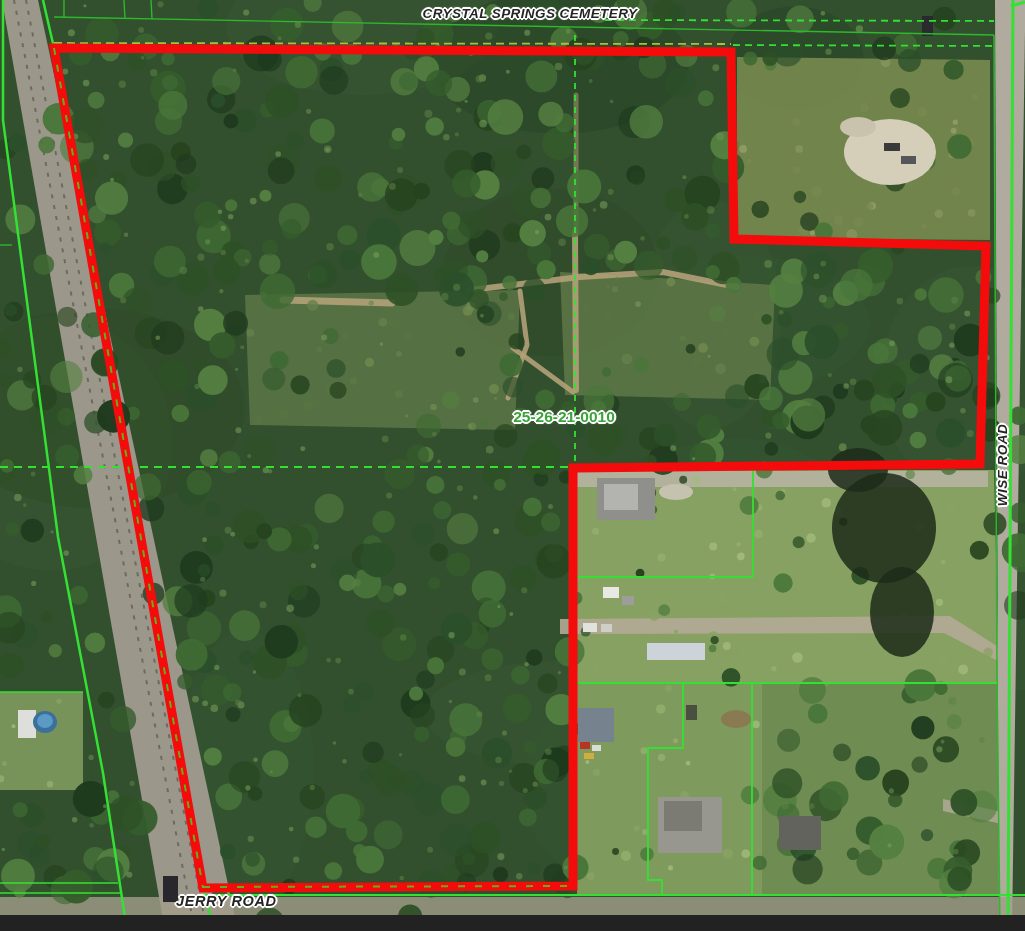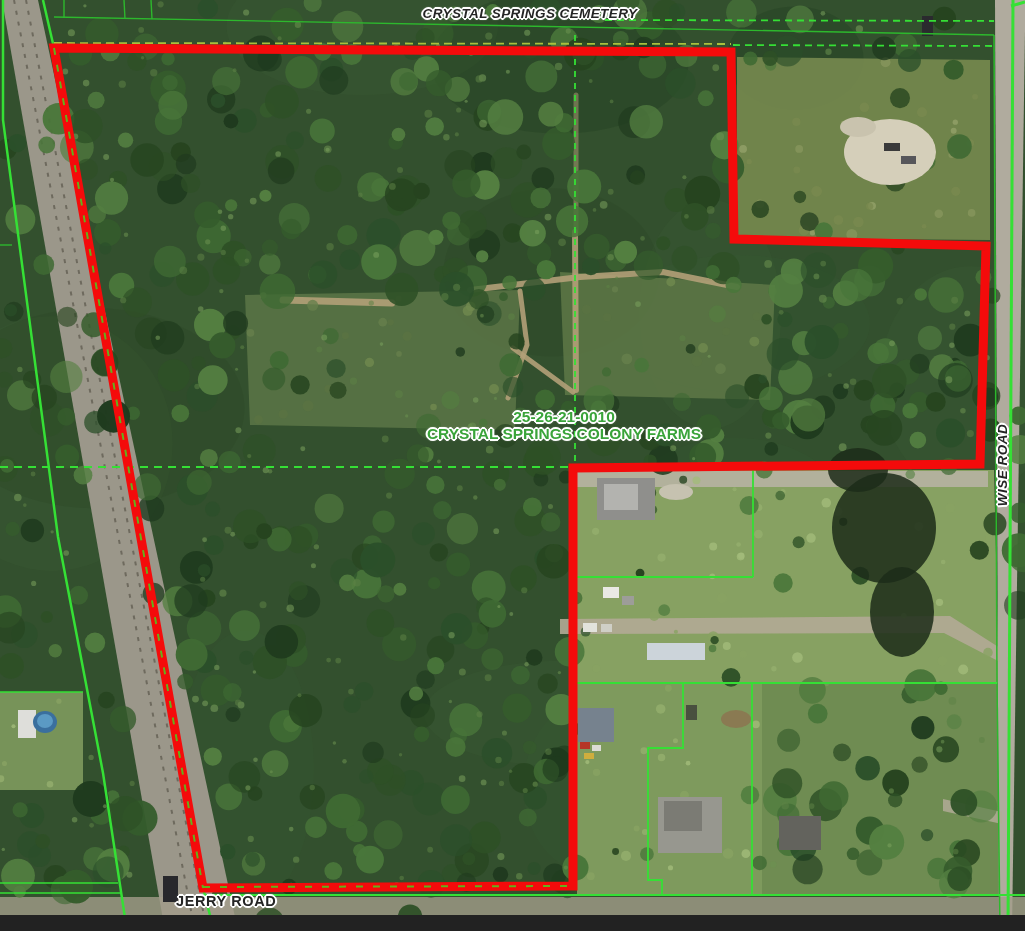--- a/index.html
+++ b/index.html
@@ -25,35 +25,35 @@
     left:530px;top:6px;
     transform:translateX(-50%);
     font-style:italic;
     font-size:13.5px;
     letter-spacing:.4px;
     color:#252525;
   }
   .lbl-parcel{
     left:564px;top:409px;
     transform:translateX(-50%);
-    text-align:center;
     font-size:15.5px;
     line-height:16.5px;
     color:#3aa43a;
   }
   .lbl-wise{
     left:1002px;top:465px;
     transform:translate(-50%,-50%) rotate(-90deg);
     font-style:italic;
     font-size:13.5px;
     letter-spacing:.5px;
     color:#252525;
   }
   .lbl-jerry{
     left:176px;top:893px;
+    font-style:italic;
     font-size:14.5px;
     letter-spacing:.6px;
     color:#252525;
   }
 </style>
 </head>
 <body>
 
 <div class="map-stage">
   <svg id="map-svg" width="1025" height="931" viewBox="0 0 1025 931">
@@ -1098,17 +1098,16 @@
         <polygon points="54,48 731,52 734,239 986,246 980,464 573,468 573,886 203,888" fill="none" stroke="#f40b0b" stroke-width="9" stroke-linejoin="miter"></polygon>
       </g>
       <g>
         <polyline points="54,48 203,888" fill="none" stroke="#54c21e" stroke-width="2" stroke-dasharray="7 10" opacity="0.9"></polyline>
         <polyline points="203,887 573,886" fill="none" stroke="#54c21e" stroke-width="2" stroke-dasharray="7 10" opacity="0.9"></polyline>
       </g>
     </svg>
   <div class="lbl lbl-cemetery">CRYSTAL SPRINGS CEMETERY</div>
   <div class="lbl lbl-parcel">
     <div>25-26-21-0010</div>
-    <div>CRYSTAL SPRINGS COLONY FARMS</div>
   </div>
   <div class="lbl lbl-wise">WISE ROAD</div>
   <div class="lbl lbl-jerry">JERRY ROAD</div>
 </div>
 
 </body></html>

